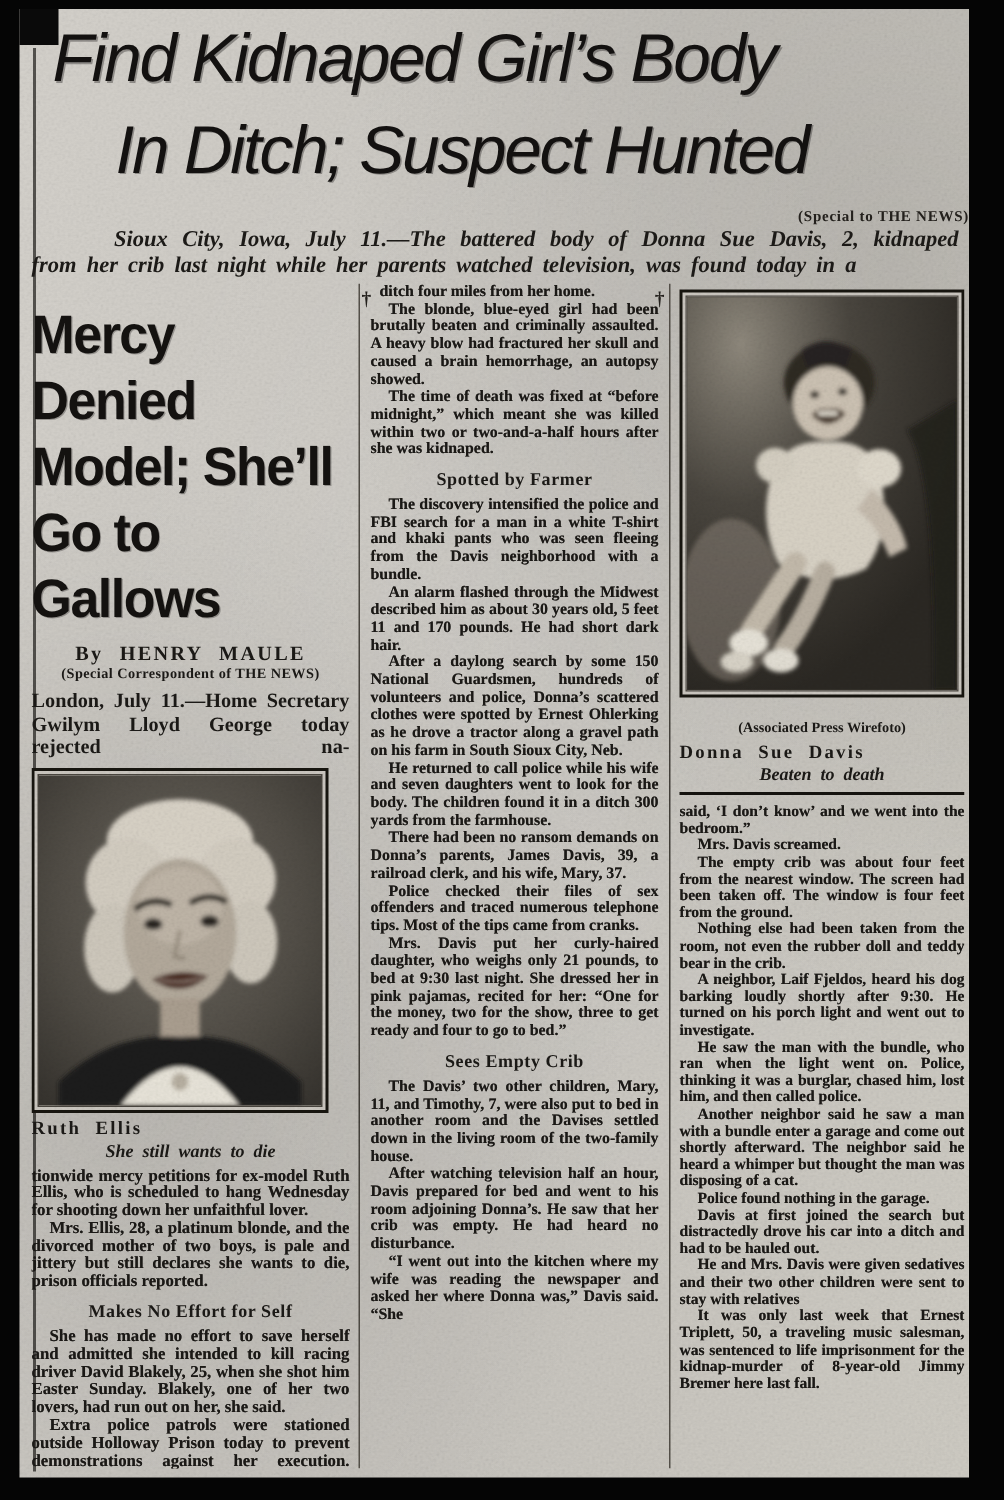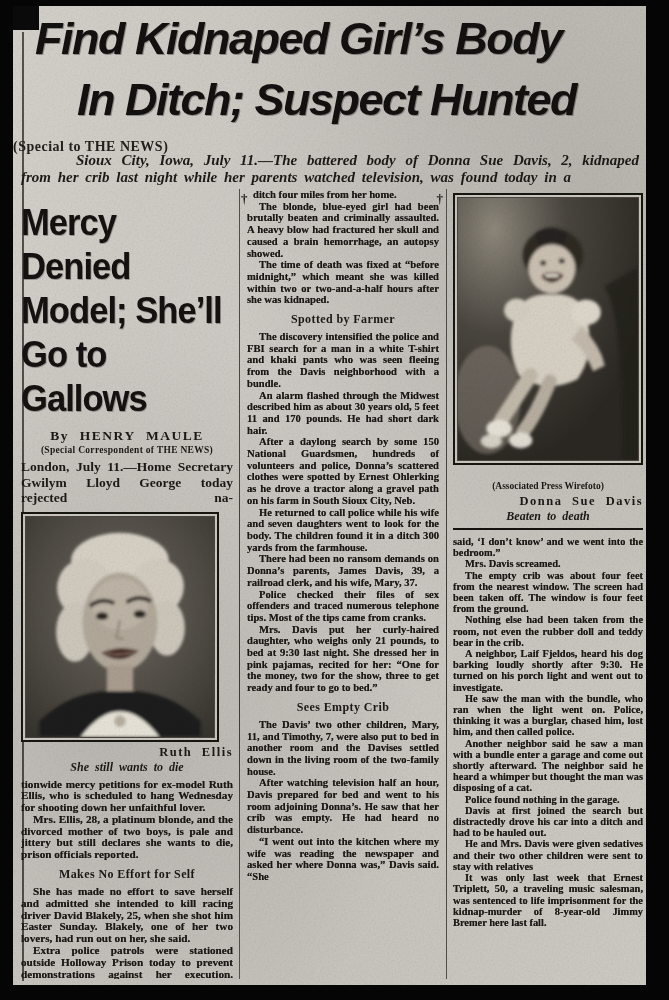--- a/index.html
+++ b/index.html
@@ -14,27 +14,27 @@
       radial-gradient(ellipse at 92% 18%, rgba(0,0,0,.09), transparent 45%),
       radial-gradient(ellipse at 55% 45%, rgba(255,255,255,.10), transparent 60%),
       linear-gradient(100deg,#d6d3cd,#c9c6c0 55%,#cfccc4);
     color:#1b1916;
   }
   .corner-box{position:absolute;left:-6px;top:-4px;width:32px;height:28px;background:#0a0a0a;}
   .edge-line{position:absolute;left:9px;top:26px;bottom:4px;width:2px;background:rgba(22,20,18,.68);}
 
   
   .masthead{position:absolute;top:10px;left:0;right:0;}
-  .hl{font-family:"Liberation Sans",sans-serif;font-style:italic;font-weight:700;
+  .hl{font-family:"Liberation Sans",sans-serif;font-style:italic;font-weight:400;
       font-size:45px;line-height:1;letter-spacing:-1.5px;color:#131110;
       text-shadow:1px 1px 0 rgba(19,17,16,.35);white-space:nowrap;}
   .hl1{margin-left:22px;}
   .hl2{margin-left:64px;margin-top:16px;}
-  .credit{position:absolute;top:133px;left:0;right:0;text-align:left;
-      font-size:14px;font-weight:700;letter-spacing:.5px;color:#24211d;}
+  .credit{position:absolute;top:133px;left:0;right:0;text-align:right;
+      font-size:10px;font-weight:700;letter-spacing:.5px;color:#24211d;}
   .dateline{position:absolute;top:146px;left:8px;width:618px;margin:0;
       font-size:15px;line-height:16.5px;font-weight:700;text-align:justify;
       text-indent:55px;word-spacing:3px;color:#1c1a17;font-style:italic;}
 
   
   .cols{position:absolute;top:183px;left:8px;width:622px;height:790px;display:flex;overflow:hidden;}
   .col{position:relative;}
   .col-left{width:212px;margin-right:6px;}
   .col-mid{width:192px;margin:0 7px;}
   .col-right{width:190px;margin-left:6px;}
@@ -48,21 +48,21 @@
       letter-spacing:1.5px;word-spacing:6px;}
   .byline-credit{text-align:center;font-size:9.5px;font-weight:700;letter-spacing:.3px;margin-top:1px;}
   .intro{margin:4px 0 0;font-size:13.5px;line-height:15.5px;font-weight:700;
       text-align:justify;text-align-last:justify;}
 
   .photo-frame{margin:6px 0 0;border:2px solid #17150f;padding:3px;background:#ccc8c1;box-sizing:border-box;}
   .photo-frame svg{display:block;width:100%;height:100%;outline:1px solid #4a463f;}
   .photo-ruth{width:198px;height:230px;}
   .photo-donna{width:190px;height:272px;margin-top:4px;}
 
-  .cap-name{text-align:right;font-size:12.5px;font-weight:700;letter-spacing:1.5px;word-spacing:5px;margin-top:3px;}
+  .cap-name{text-align:left;font-size:12.5px;font-weight:700;letter-spacing:1.5px;word-spacing:5px;margin-top:3px;}
   .cap-sub{text-align:center;font-size:12px;font-weight:700;font-style:italic;word-spacing:3px;}
   .ap-credit{text-align:center;font-size:9.5px;font-weight:700;margin-top:16px;}
   .hrule{height:2px;background:#14120e;margin:4px 0 6px;}
 
   
   .blocks{margin-top:4px;}
   .para{margin:0;font-size:10.8px;line-height:11.8px;font-weight:700;
       text-align:justify;text-indent:12px;color:#1b1916;hyphens:auto;
       text-shadow:0 0 .4px rgba(24,22,20,.7);}
   .para.no-indent{text-indent:0;}

